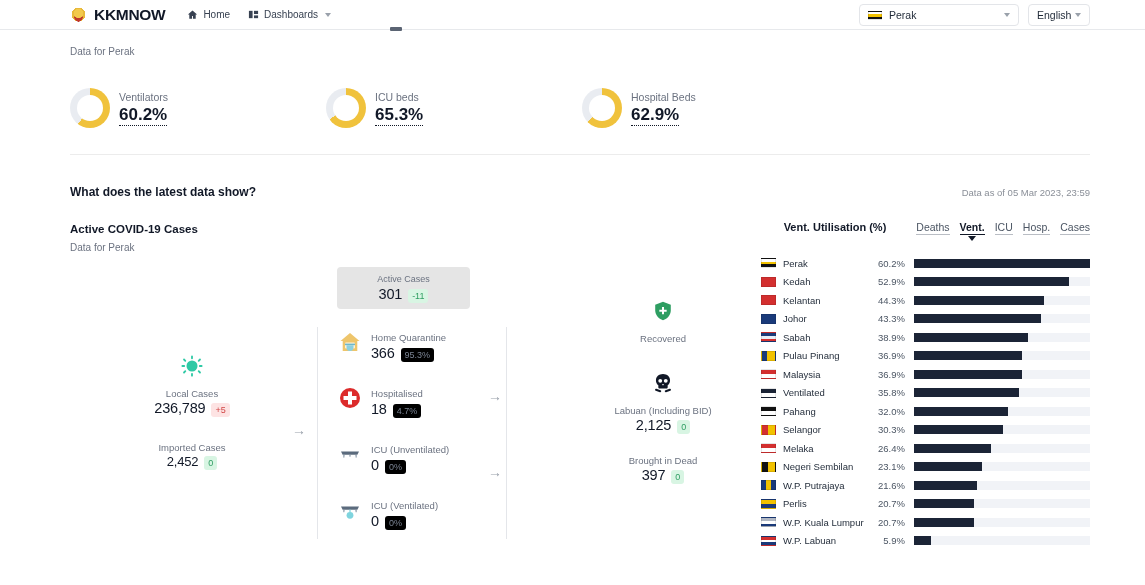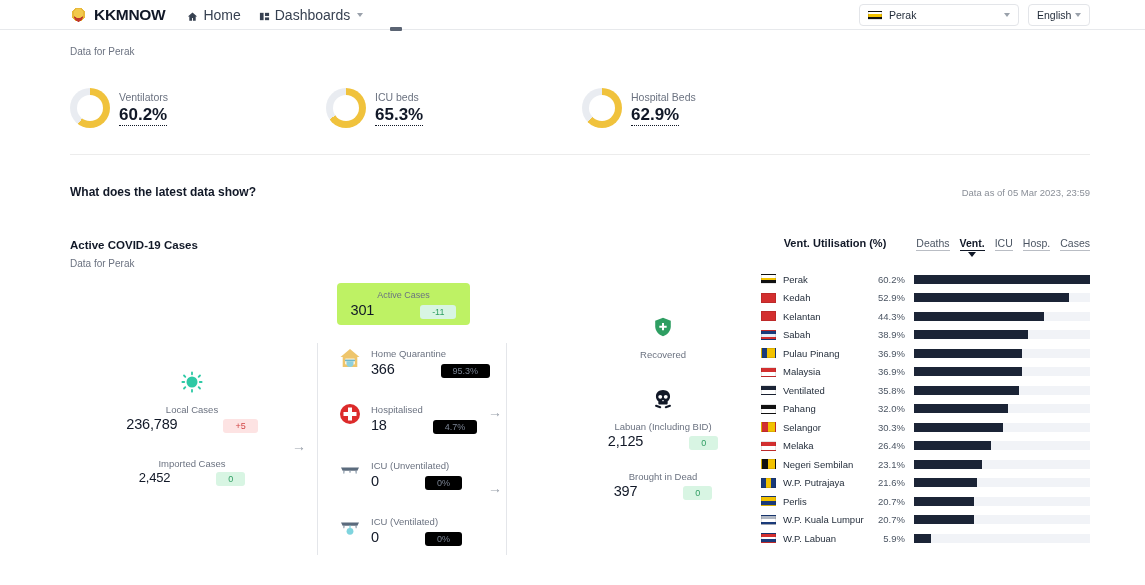--- a/index.html
+++ b/index.html
@@ -30,21 +30,21 @@
       radial-gradient(circle at 50% 50%, #e8b93a 0 60%, transparent 61%);
     border-radius: 50% 50% 45% 45%;
     flex: none;
   }
   .brand-name {
     font-size: 15.5px; font-weight: bold; letter-spacing: -0.3px; color: #111827;
   }
   .nav { display: flex; align-items: center; margin-left: 22px; gap: 18px; }
   .nav-item {
     display: flex; align-items: center; gap: 5px;
-    font-size: 14px; color: #374151; cursor: pointer;
+    font-size: 10px; color: #374151; cursor: pointer;
   }
   .nav-ico { width: 11px; height: 11px; display: inline-block; flex: none; }
   .chev {
     width: 0; height: 0; margin-left: 2px;
     border-left: 3.5px solid transparent;
     border-right: 3.5px solid transparent;
     border-top: 4px solid #9aa1ab;
   }
   .hdr-right {
     position: absolute; right: 55px; top: 0; height: 30px;
@@ -100,21 +100,21 @@
   .sec-title { font-size: 12px; font-weight: bold; color: #111827; }
   .sec-asof { font-size: 9.5px; color: #8a8f98; padding-bottom: 1px; }
 
   .sub-head {
     display: flex; align-items: flex-end; justify-content: space-between;
     margin-top: 22px;
   }
   .sub-title { font-size: 11.5px; font-weight: bold; color: #111827; }
   .right-head { display: flex; align-items: baseline; gap: 30px; }
   .rh-title { font-size: 11px; font-weight: bold; color: #111827; }
-  .tabs { display: flex; gap: 10px; margin-top: 16px; }
+  .tabs { display: flex; gap: 10px; }
   .tab {
     font-size: 10.5px; color: #4b5563; cursor: pointer;
     border-bottom: 1px solid #b9bdc4; padding-bottom: 1px; position: relative;
   }
   .tab.active { color: #111827; font-weight: bold; border-bottom-color: #111827; }
   .tab.active::after {
     content: ""; position: absolute; left: 50%; transform: translateX(-50%);
     bottom: -7px; width: 0; height: 0;
     border-left: 4.5px solid transparent; border-right: 4.5px solid transparent;
     border-top: 5px solid #111827;
@@ -124,37 +124,37 @@
 
   
   .flow { width: 690px; position: relative; height: 300px; }
   .flow .subnote { font-size: 10px; color: #6b7280; }
 
   .stat-label { font-size: 9.5px; color: #6b7280; line-height: 13px; white-space: nowrap; }
   .stat-row { display: flex; align-items: baseline; gap: 6px; }
   .stat-num { font-size: 14.5px; color: #111827; letter-spacing: -0.2px; }
   .stat-num.sm { font-size: 13px; }
   .badge {
-    font-size: 9px; padding: 1px 12px; border-radius: 3px; line-height: 12px; margin-left: 40px;
+    font-size: 9px; padding: 1px 4px; border-radius: 3px; line-height: 12px;
   }
   .badge.red { background: #fde3e3; color: #d14545; }
   .badge.green { background: #d8f5e3; color: #2f9e62; }
   .badge.grey { background: #000000; color: #7b8494; }
 
   .col-left { position: absolute; left: 42px; top: 113px; text-align: center; width: 160px; }
   .virus-ico { display: block; margin: 0 auto 6px; }
   .col-left .imported { margin-top: 24px; }
 
   .arrow {
     position: absolute; color: #9aa1ab; font-size: 14px; line-height: 1;
   }
 
   .active-box {
     position: absolute; left: 267px; top: 25px; width: 133px; height: 42px;
-    background: #bef264; border-radius: 4px;
+    background: #e5e5e5; border-radius: 4px;
     display: flex; flex-direction: column; align-items: center; justify-content: center;
   }
   .active-box .stat-label { font-size: 9px; }
 
   .mid-col {
     position: absolute; left: 247px; top: 85px; width: 190px;
     border-left: 1px solid #e4e6ea; border-right: 1px solid #e4e6ea;
     height: 212px; padding: 0 0 0 20px;
   }
   .mid-item { display: flex; align-items: flex-start; gap: 9px; height: 56px; }
@@ -454,20 +454,28 @@
         </div>
         <div class="bar-row">
           <span class="bar-flag" style="background: linear-gradient(rgb(211, 47, 47) 0px, rgb(211, 47, 47) 100%);"></span>
           <span class="bar-name">Kelantan</span>
           <span class="bar-pct">44.3%</span>
           <span class="bar-track" style="background: rgb(241, 243, 247);">
             <span class="bar-fill" style="width: 73.588%; background: rgb(27, 36, 54); display: block;"></span>
           </span>
         </div>
         <div class="bar-row">
+          <span class="bar-flag" style="background: linear-gradient(rgb(26, 58, 122) 0px, rgb(26, 58, 122) 100%);"></span>
+          <span class="bar-name">Johor</span>
+          <span class="bar-pct">43.3%</span>
+          <span class="bar-track" style="background: rgb(241, 243, 247);">
+            <span class="bar-fill" style="width: 71.9269%; background: rgb(27, 36, 54); display: block;"></span>
+          </span>
+        </div>
+        <div class="bar-row">
           <span class="bar-flag" style="background: linear-gradient(rgb(26, 58, 122) 0px, rgb(26, 58, 122) 40%, rgb(232, 238, 247) 40%, rgb(232, 238, 247) 70%, rgb(211, 47, 47) 70%);"></span>
           <span class="bar-name">Sabah</span>
           <span class="bar-pct">38.9%</span>
           <span class="bar-track" style="background: rgb(241, 243, 247);">
             <span class="bar-fill" style="width: 64.6179%; background: rgb(27, 36, 54); display: block;"></span>
           </span>
         </div>
         <div class="bar-row">
           <span class="bar-flag" style="background: linear-gradient(90deg, rgb(26, 58, 122) 0px, rgb(26, 58, 122) 35%, rgb(242, 194, 0) 35%);"></span>
           <span class="bar-name">Pulau Pinang</span>

